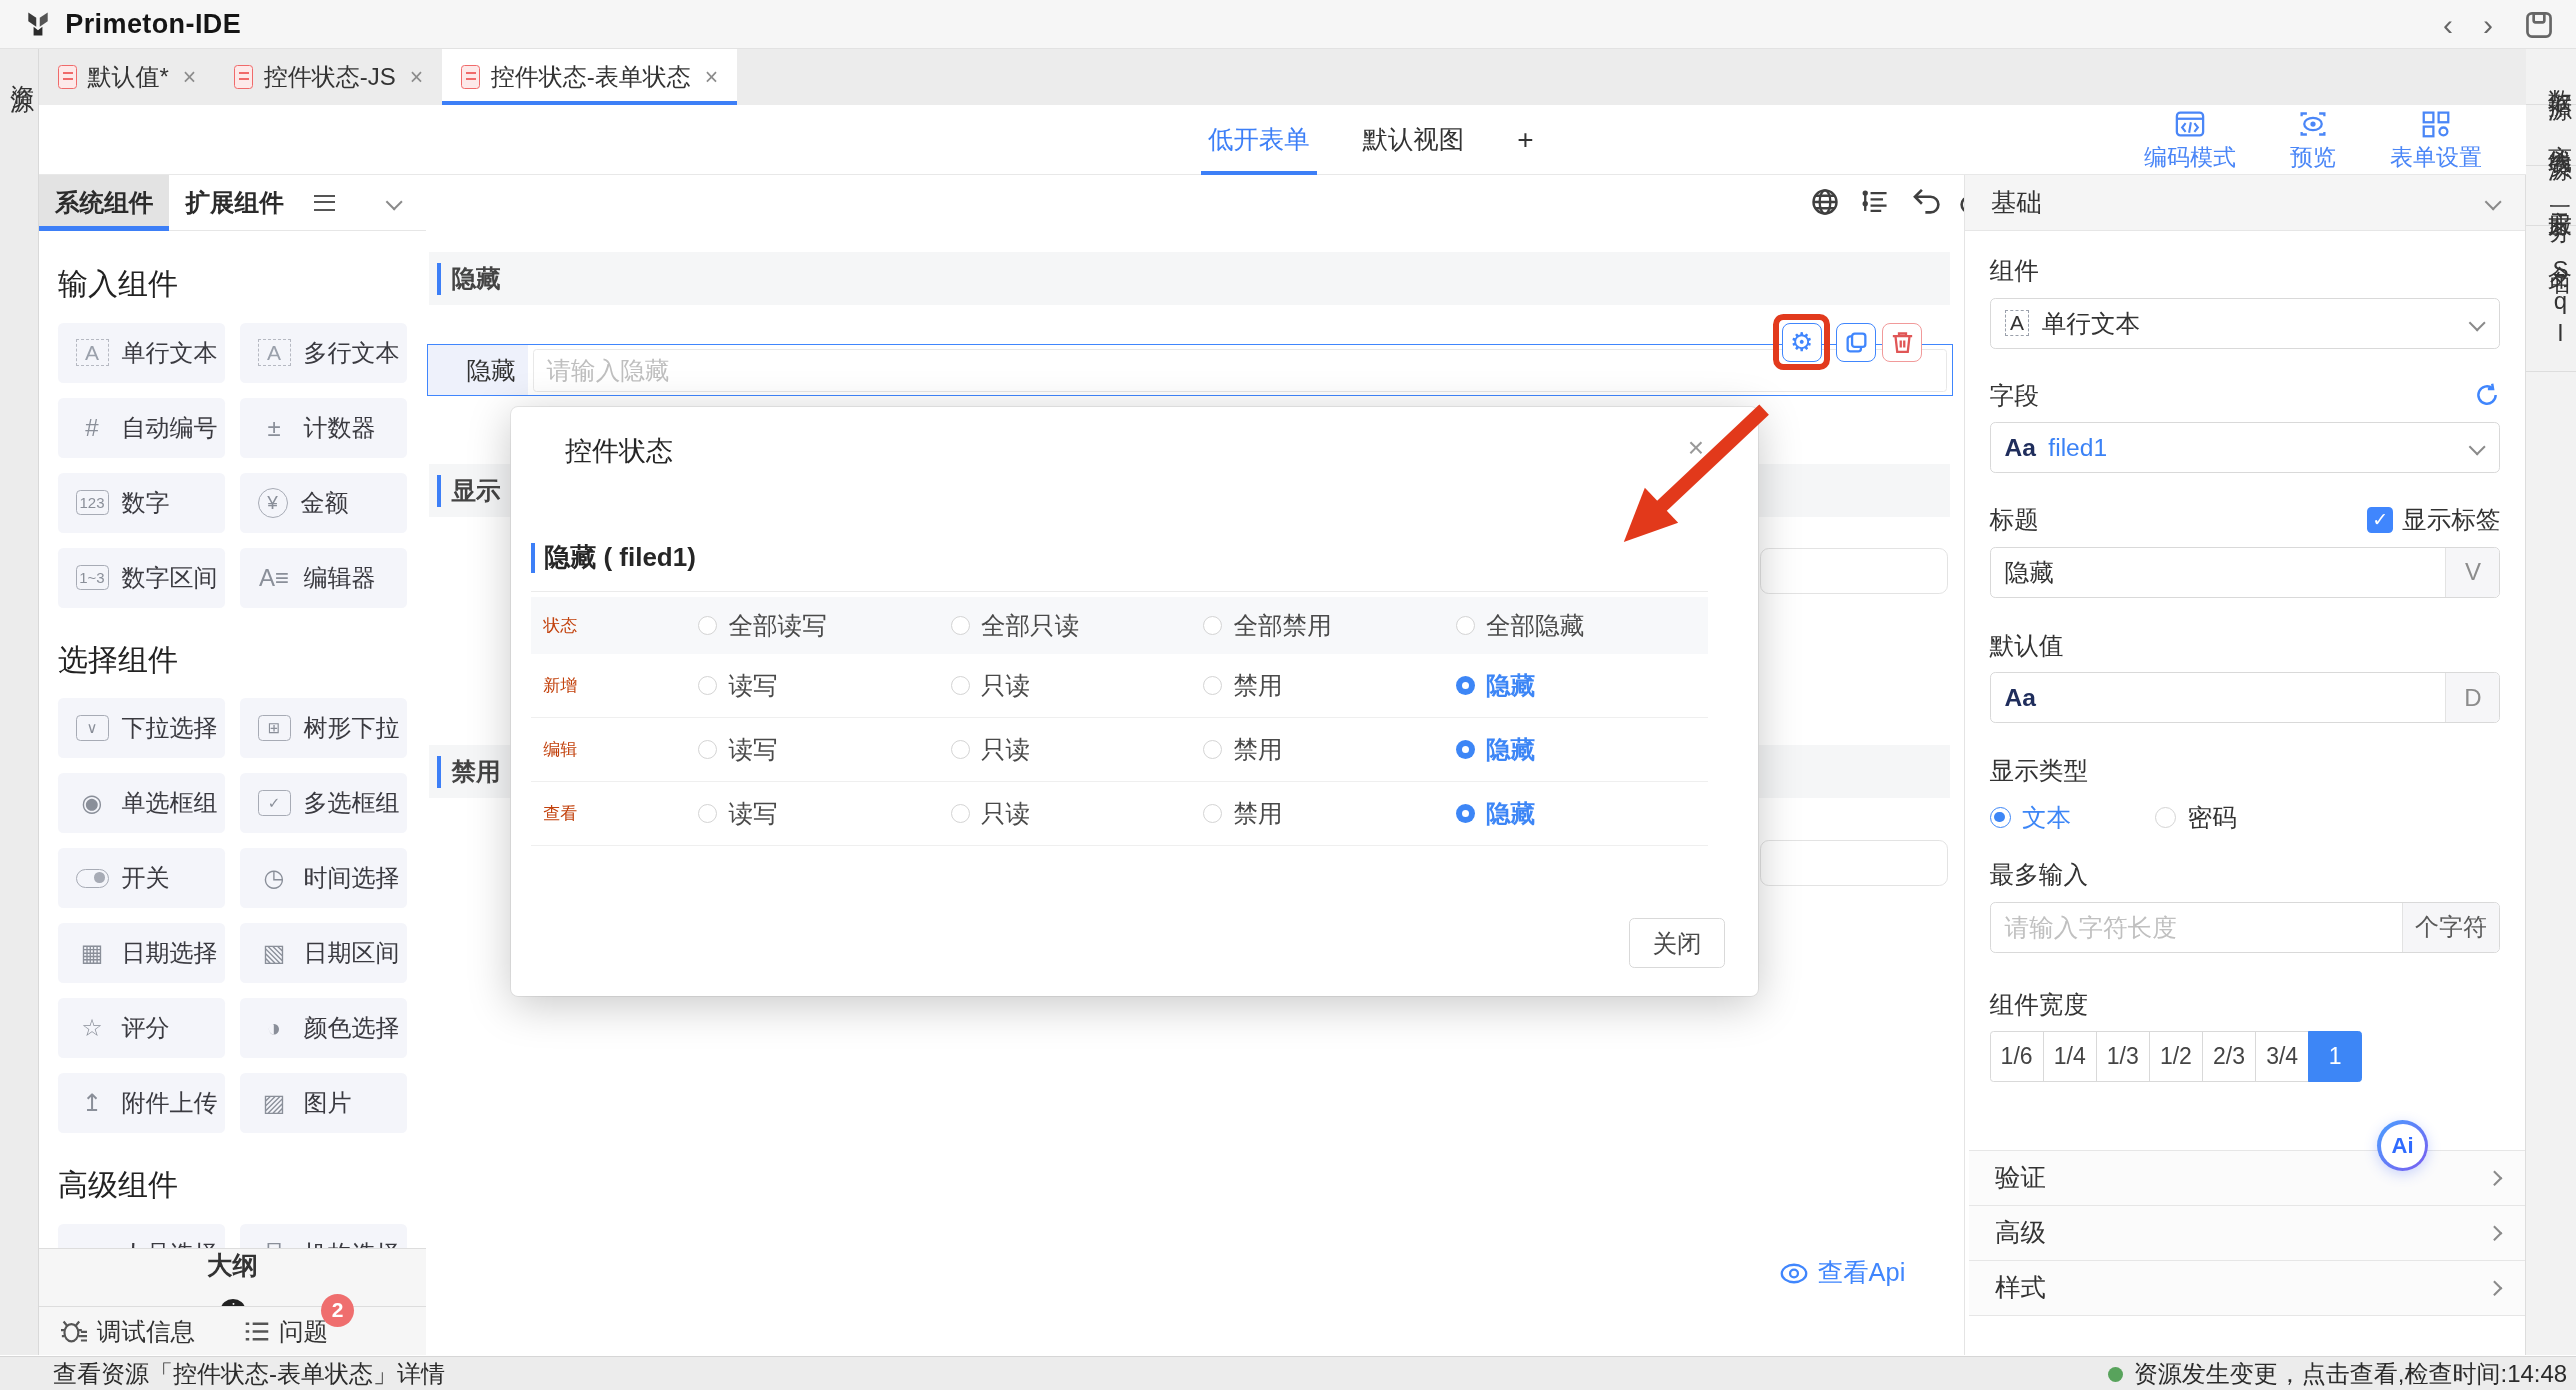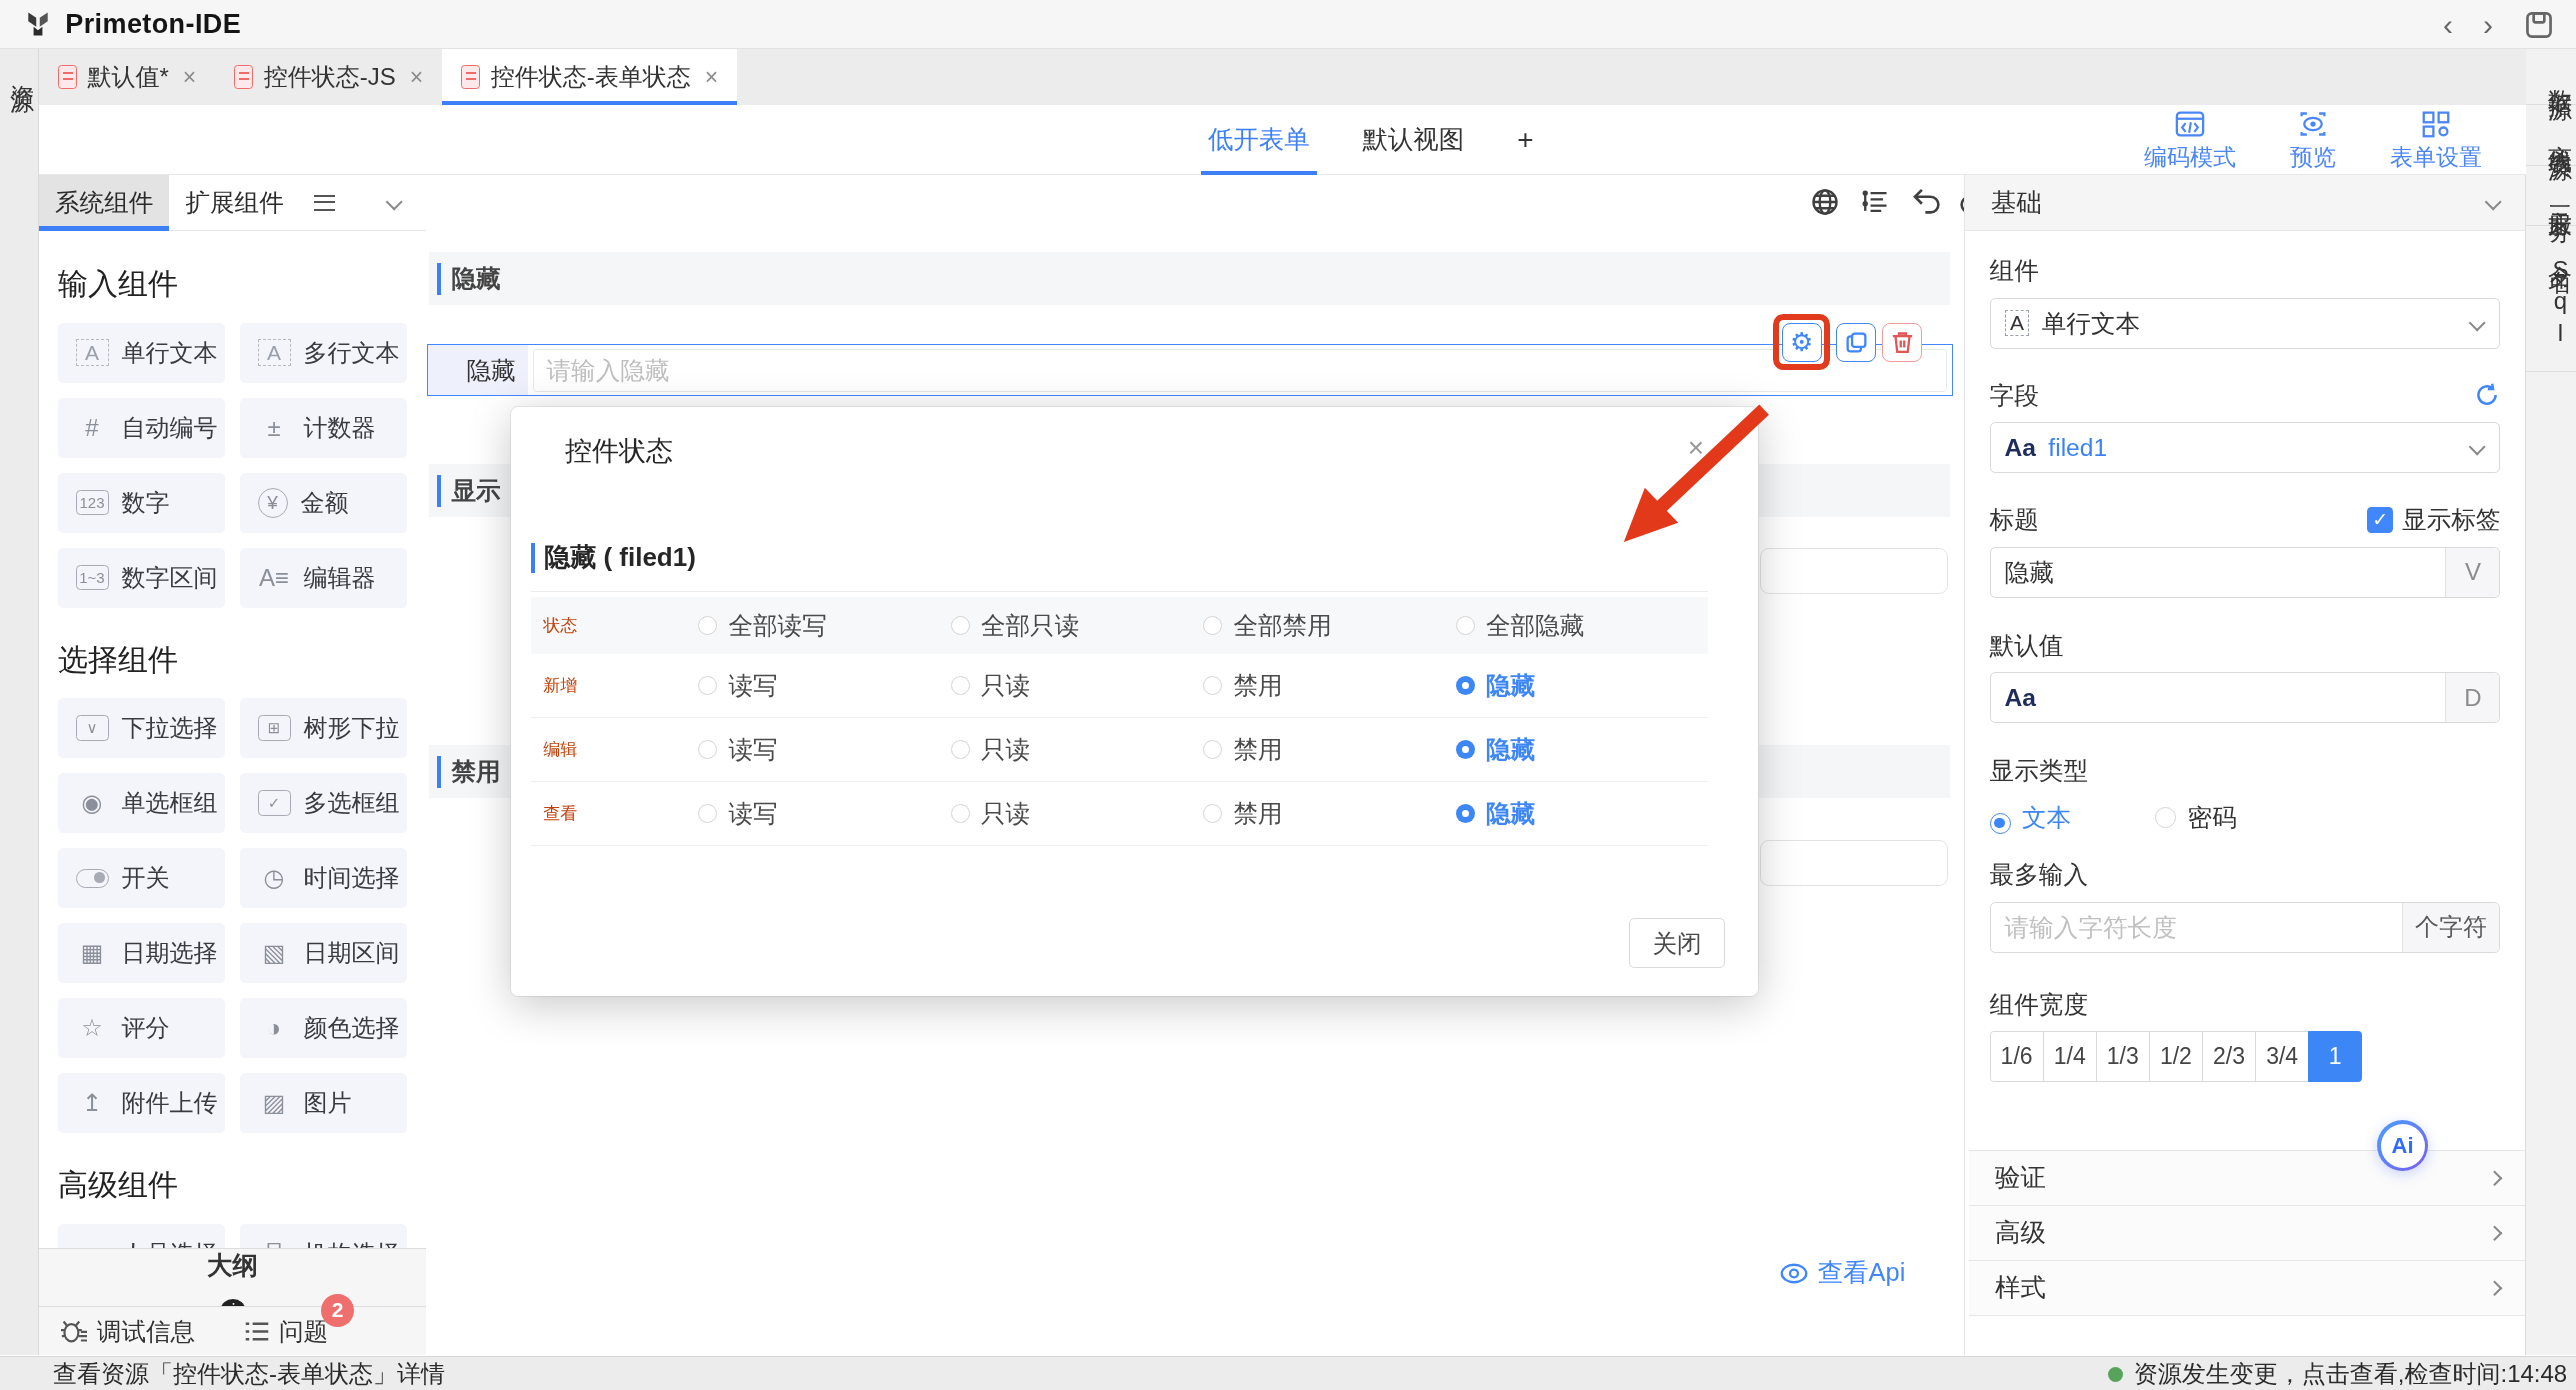--- a/index.html
+++ b/index.html
@@ -38,21 +38,21 @@
   .vtab.active::after { content:""; position:absolute; left:-7px; right:-7px; bottom:0; height:4.4px; background:#3d7ff7; }
   .vtab-add { font-size:28px; color:#333; cursor:pointer; }
   .top-actions { position:absolute; right:44px; top:5.3px; display:flex; gap:54px; }
   .taction { display:flex; flex-direction:column; align-items:center; gap:3.5px; color:#4a86f7; cursor:pointer; }
   .taction .lab { font-size:23px; }
   .taction svg { display:block; }
 
   
   .palette { position:absolute; left:39px; top:175px; width:388px; height:1180px; background:#fff; border-right:0.9px solid #e4e4e4; }
   .pal-head { position:relative; height:56px; border-bottom:0.9px solid #e6e6e6; display:flex; align-items:center; }
-  .pal-tab { height:56px; display:flex; align-items:center; padding:0 16px; font-size:24.6px; font-weight:400; color:#2b2b2b; cursor:pointer; position:relative; }
+  .pal-tab { height:56px; display:flex; align-items:center; padding:0 16px; font-size:24.6px; font-weight:700; color:#2b2b2b; cursor:pointer; position:relative; }
   .pal-tab.active { background:#e3e3e3; }
   .pal-tab.active::after { content:""; position:absolute; left:0; right:0; bottom:0; height:4.4px; background:#3d7ff7; }
   .pal-list-icon { width:21px; height:16px; margin-left:14px; border-top:2.6px solid #555; border-bottom:2.6px solid #555; position:relative; cursor:pointer; }
   .pal-list-icon::before { content:""; position:absolute; left:0; right:0; top:4.4px; height:2.6px; background:#555; }
   .chev { display:inline-block; width:12.3px; height:12.3px; border-right:2.6px solid #8a8a8a; border-bottom:2.6px solid #8a8a8a; }
   .chev.down { transform:rotate(45deg); }
   .chev.right { transform:rotate(-45deg); }
   .pal-head .chev { position:absolute; right:26px; top:21px; }
   .pal-body { position:absolute; left:0; top:57px; width:100%; height:1016px; overflow:hidden; padding:0 19px; }
   .pal-group-title { font-size:30px; color:#222; font-weight:500; margin-top:32px; }
@@ -127,21 +127,21 @@
   .aicon { border:1.8px dashed #9aa0ab; color:#333; font-size:21px; padding:0 4.4px; }
   .aa-navy { color:#1f2d5c; font-weight:700; }
   .orange { color:#3b82f6; }
   .muted { color:#c0c0c0; }
   .mt34 { margin-top:30px; } .mt35 { margin-top:31px; } .mt27 { margin-top:24px; } .mt40 { margin-top:35px; }
   .cbx { width:26px; height:26px; border-radius:4.4px; background:#4086fd; color:#fff; font-size:19px; display:flex; align-items:center; justify-content:center; }
   .cbrow { display:flex; align-items:center; gap:8.8px; }
   .radios { display:flex; gap:84px; margin-top:14px; align-items:center; }
   .irad { display:flex; gap:11.4px; align-items:center; cursor:pointer; }
   .irad .radio { width:21px; height:21px; }
-  .irad.sel { color:#3d86f6;align-items:flex-end; }
+  .irad.sel { color:#3d86f6; }
   .irad.sel .radio { border:1.8px solid #3d86f6; position:relative; }
   .irad.sel .radio::after { content:""; position:absolute; left:3.5px; top:3.5px; width:10.5px; height:10.5px; border-radius:50%; background:#3d86f6; }
   .seg { display:flex; margin-top:10.5px; }
   .seg .cell { width:54px; height:51px; border:0.9px solid #d9d9d9; margin-left:-0.9px; display:flex; align-items:center; justify-content:center; font-size:23px; color:#444; cursor:pointer; background:#fff; }
   .seg .cell:first-child { margin-left:0; border-radius:3.5px 0 0 3.5px; }
   .seg .cell:last-child { border-radius:0 3.5px 3.5px 0; }
   .seg .cell.sel { background:#3d86f6; border-color:#3d86f6; color:#fff; }
   .insp-sections { position:absolute; left:4px; right:0; top:975px; background:#fbfbfb; border-top:0.9px solid #e6e6e6; }
   .isec { height:55px; display:flex; align-items:center; padding:0 26px; border-bottom:0.9px solid #e6e6e6; font-size:25.4px; cursor:pointer; background:#fbfbfb; }
   .isec .chev { margin-left:auto; width:10.5px; height:10.5px; }

